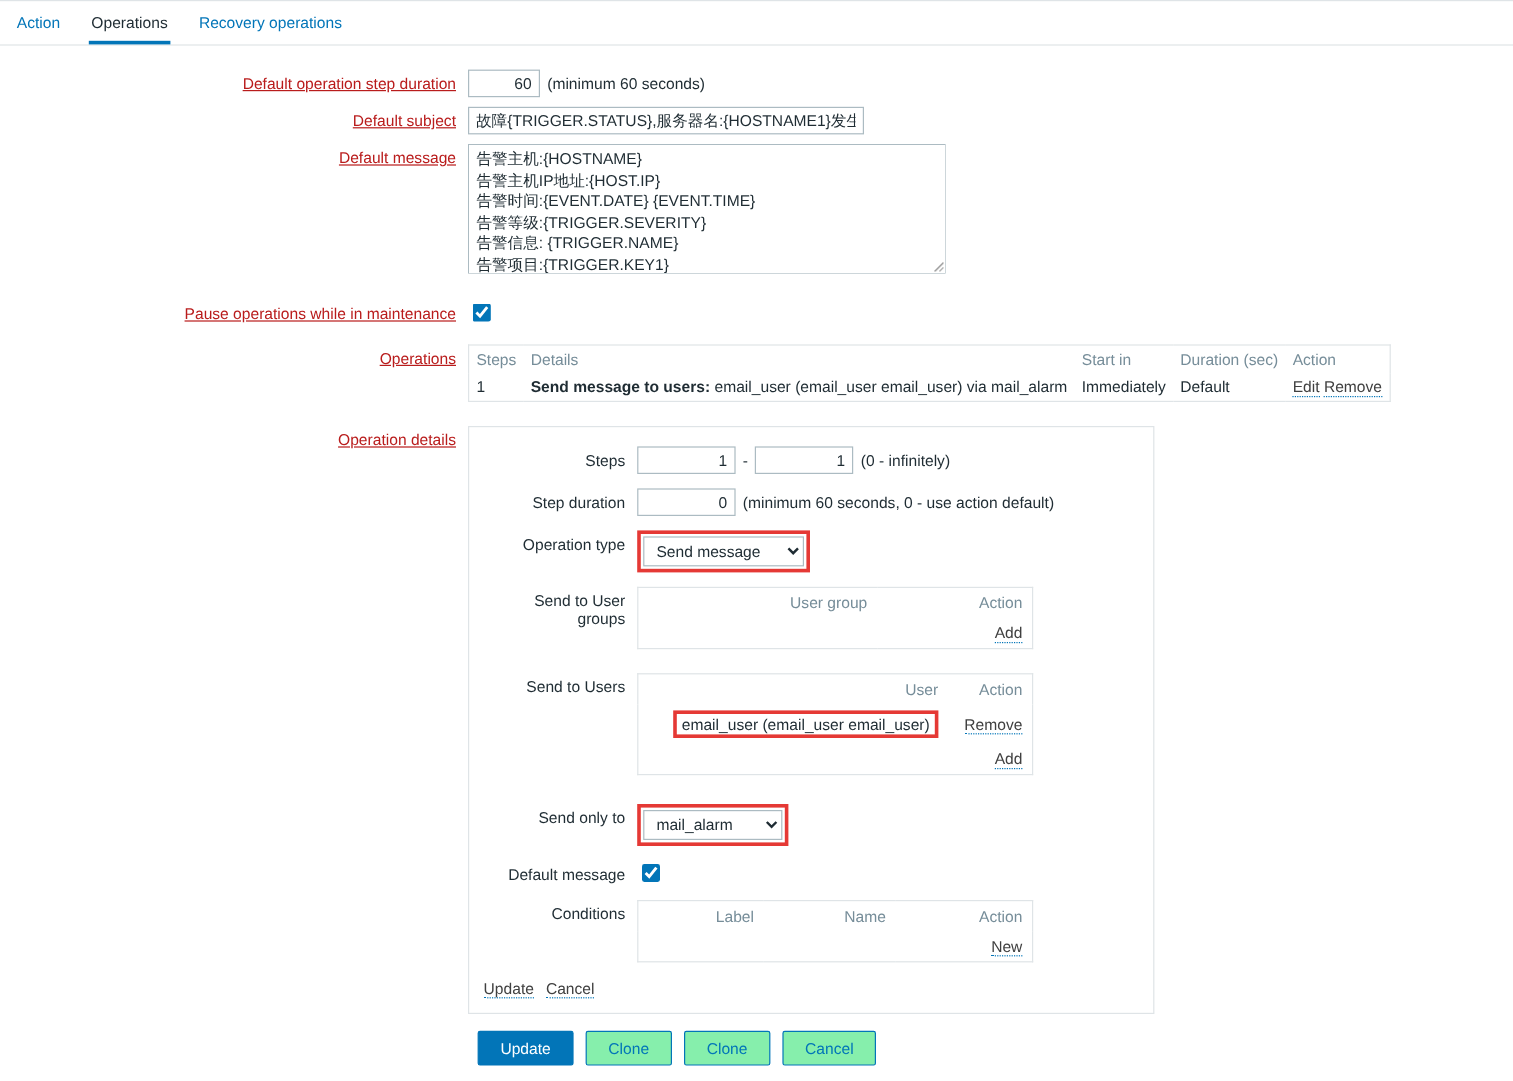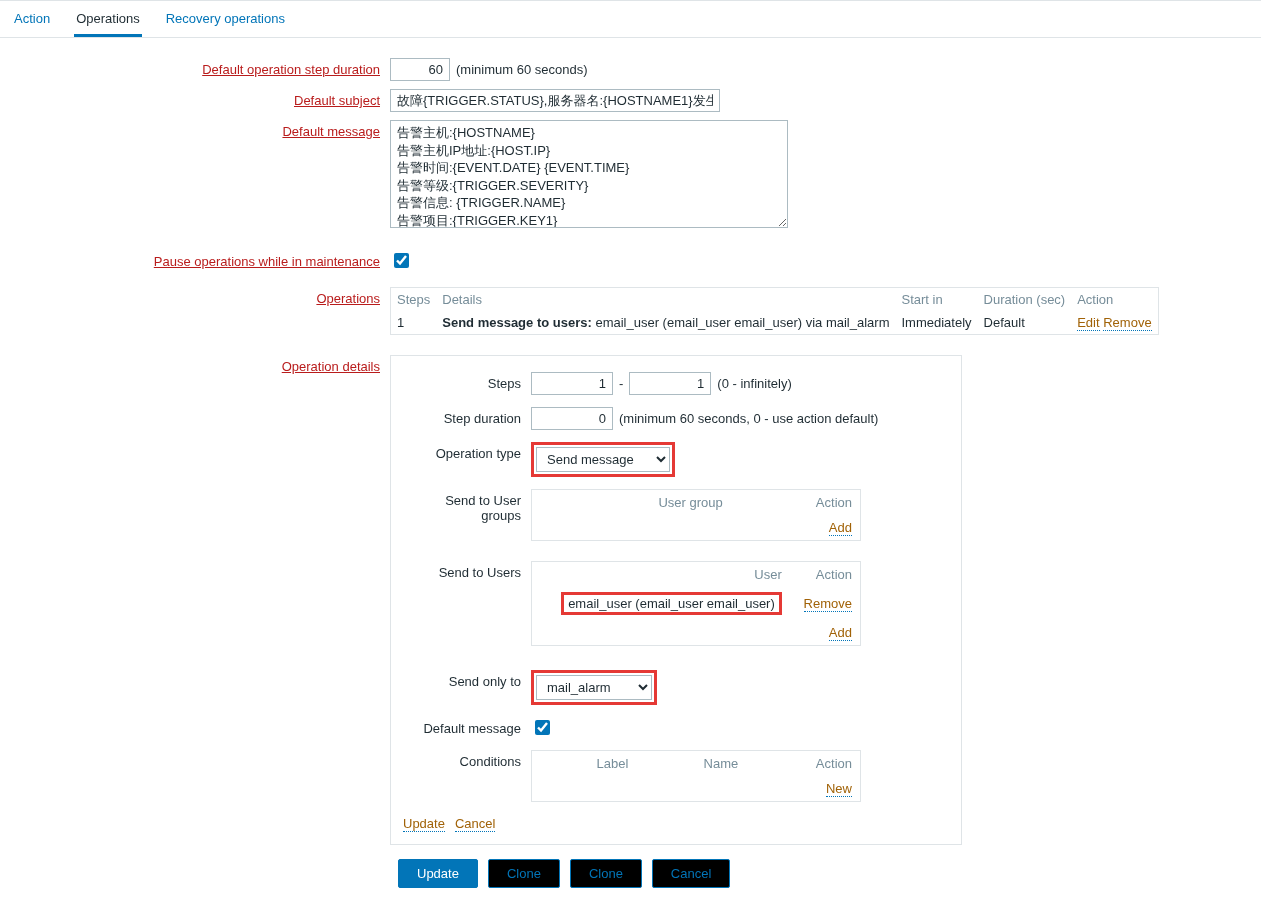--- a/index.html
+++ b/index.html
@@ -61,21 +61,21 @@
     font-size: 13px;
   }
   .ops-table th, .ops-table td {
     padding: 4px 6px;
     text-align: left;
     vertical-align: top;
     font-weight: normal;
   }
   .ops-table th { color: #768d99; }
   .link {
-    color: #a16207;
+    color: #404040;
     border-bottom: 1px dotted #0275b8;
     cursor: pointer;
   }
   .details-box {
     border: 1px solid #dfe4e7;
     padding: 10px 12px 12px;
   }
   .details-row {
     display: flex;
     align-items: flex-start;
@@ -98,21 +98,21 @@
   }
   .mini-table th, .mini-table td {
     padding: 5px 8px;
     text-align: right;
     font-weight: normal;
   }
   .mini-table th { color: #768d99; }
   .btn-row { display: flex; gap: 10px; padding: 10px 0 0 398px; }
   .btn {
     border: 1px solid #0275b8;
-    background: #000000;
+    background: #86efac;
     color: #0275b8;
     padding: 6px 18px;
     font-size: 13px;
     cursor: pointer;
     border-radius: 2px;
   }
   .btn.primary { background: #0275b8; color: #fff; }
   .inline-links { display:flex; gap:10px; padding-top:8px; }
 </style>
 </head>

